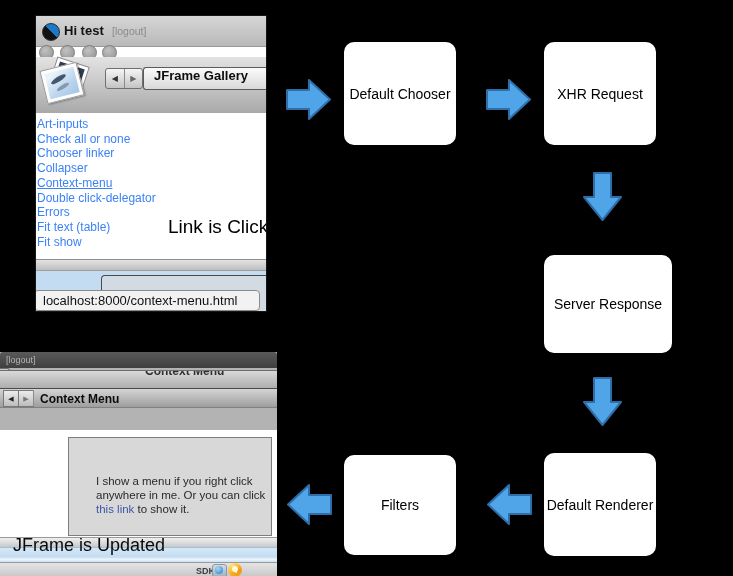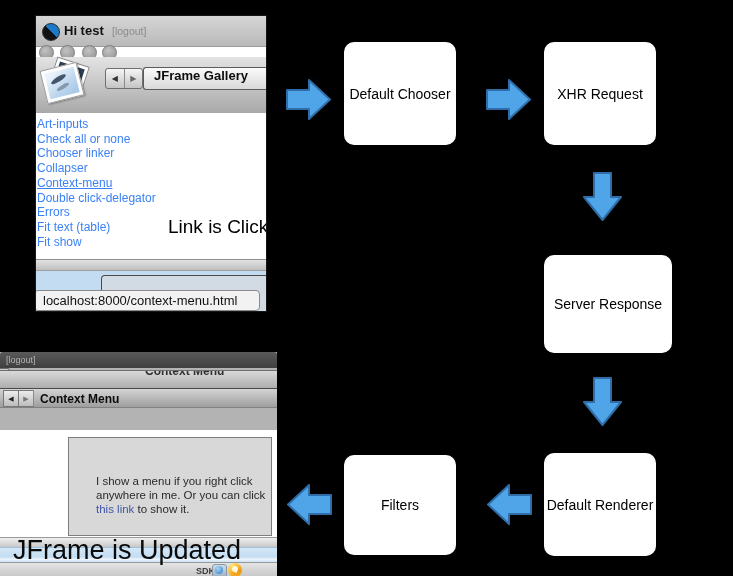--- a/index.html
+++ b/index.html
@@ -5,21 +5,21 @@
   html,body { margin:0; padding:0; background:#000; }
   .stage { position:relative; width:733px; height:576px; background:#000; overflow:hidden;
            font-family:"Liberation Sans", sans-serif; }
 
   
   .flow-box { position:absolute; background:#fff; border-radius:10px; display:flex;
               align-items:center; justify-content:center; color:#000; font-size:14px; }
   .flow-arrow { position:absolute; }
 
   .annot-link-clicked { position:absolute; left:132px; top:200px; font-size:19px; color:#000; white-space:nowrap; }
-  .annot-jframe-updated { position:absolute; left:13px; top:183px; font-size:27px; color:#0a0a0a; white-space:nowrap; z-index:5; }
+  .annot-jframe-updated { position:absolute; left:13px; top:183px; font-size:18px; color:#0a0a0a; white-space:nowrap; z-index:5; }
 
   
   .top-window { position:absolute; left:35px; top:15px; width:230px; height:295px;
                 background:#fff; border:1px solid #161616; overflow:hidden; }
   .tw-titlebar { position:absolute; left:0; top:0; width:230px; height:30px;
                  background:linear-gradient(#d6d6d6,#b9b9b9); border-bottom:1px solid #9a9a9a;padding-left:24px; }
   .tw-appicon { position:absolute; left:6px; top:7px; width:16px; height:16px; border-radius:50%;
                 background:linear-gradient(225deg,#1b79c8 50%,#121212 50%); border:1px solid #2a2a2a; }
   .tw-title { position:absolute; left:28px; top:7px; font-size:13px; font-weight:bold; color:#111; }
   .tw-logout { position:absolute; left:76px; top:9px; font-size:10.5px; color:#8a8a8a; }

